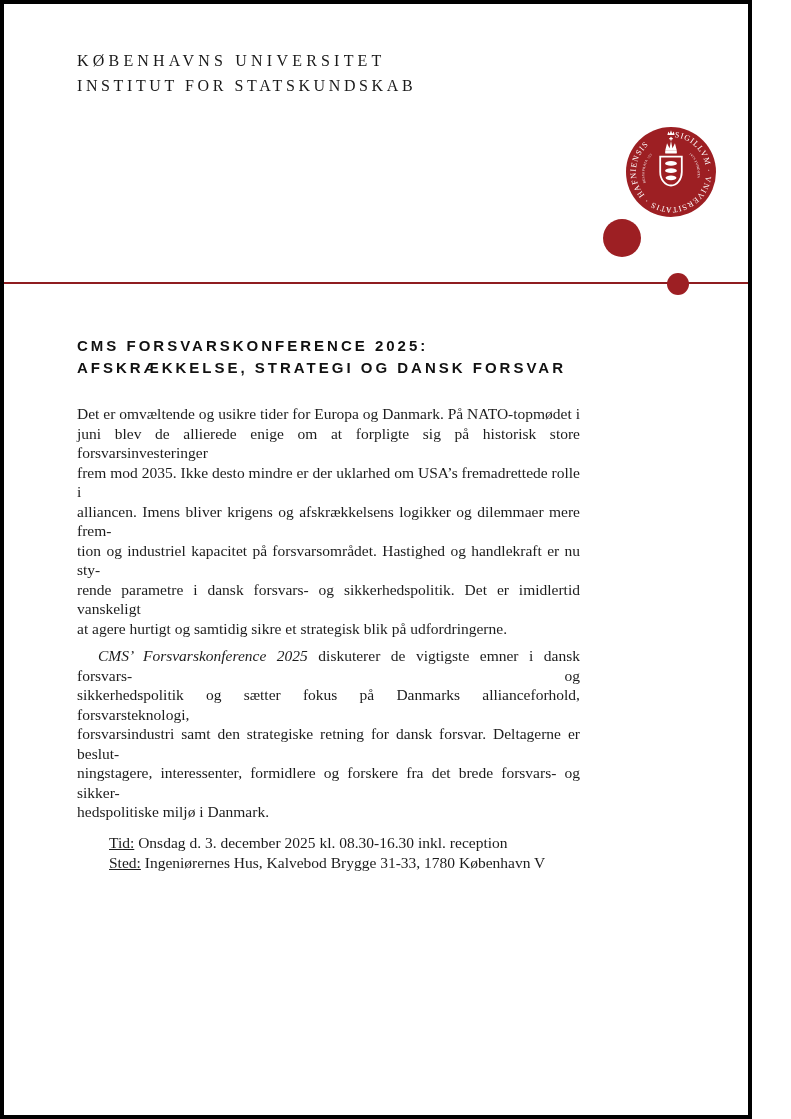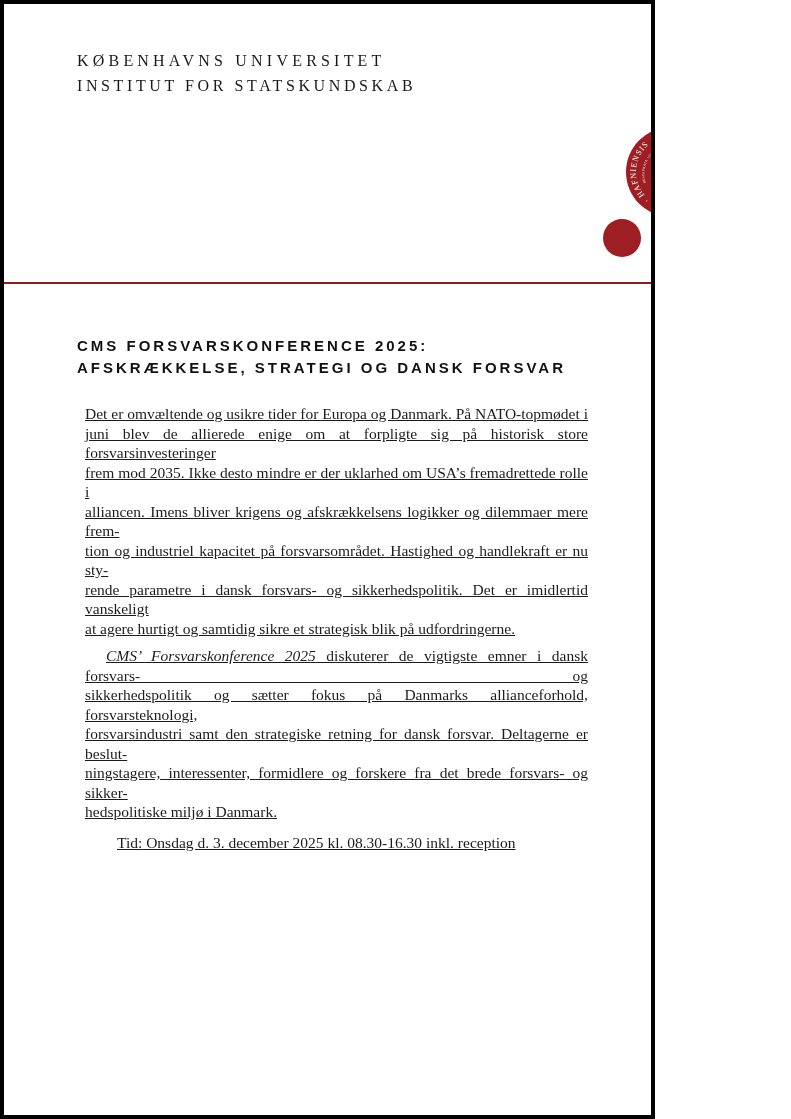--- a/index.html
+++ b/index.html
@@ -1,18 +1,18 @@
 <!DOCTYPE html>
 <html><head>
 <meta charset="utf-8">
 <style>
   html, body { margin: 0; padding: 0; background: #ffffff; }
   .page {
     position: relative;
-    width: 655px;
+    width: 752px;
     height: 1119px;
     box-sizing: border-box;
     border: 4px solid #000000;
     background: #ffffff;
     overflow: hidden;
     font-family: "Liberation Serif", serif;
     color: #1c1c1c;
   }
 
   
@@ -56,21 +56,21 @@
     position: absolute; left: 73px; top: 331px; width: 560px;
     font-family: "Liberation Sans", sans-serif;
     font-weight: 700;
     font-size: 15px;
     letter-spacing: 3px;
     line-height: 22px;
     color: #111111;
   }
 
   
-  .body-block { position: absolute; left: 81px; top: 400px; width: 503px; text-decoration: underline; }
+  .body-block { position: absolute; left: 73px; top: 400px; width: 503px; }
   .para { font-size: 15.5px; line-height: 19.5px; color: #1c1c1c; }
   .para + .para { margin-top: 8px; }
   .jline { text-align: justify; text-align-last: justify; }
   .jline.last { text-align: justify; text-align-last: left; }
   .italic { font-style: italic; margin-left: 21px; }
 
   .details { margin-top: 11px; font-size: 15.5px; line-height: 20px; }
   .detail-row { white-space: nowrap; margin-left: 32px; }
   .u { text-decoration: underline; }
 </style>
@@ -142,17 +142,18 @@
     <div class="para">
       <div class="jline"><span class="italic">CMS’ Forsvarskonference 2025</span><span> diskuterer de vigtigste emner i dansk forsvars- og</span></div>
       <div class="jline">sikkerhedspolitik og sætter fokus på Danmarks allianceforhold, forsvarsteknologi,</div>
       <div class="jline">forsvarsindustri samt den strategiske retning for dansk forsvar. Deltagerne er beslut-</div>
       <div class="jline">ningstagere, interessenter, formidlere og forskere fra det brede forsvars- og sikker-</div>
       <div class="jline last">hedspolitiske miljø i Danmark.</div>
     </div>
 
     <div class="details">
       <div class="detail-row"><span class="u">Tid:</span><span> Onsdag d. 3. december 2025 kl. 08.30-16.30 inkl. reception</span></div>
+      <div class="detail-row"><span class="u">Sted:</span><span> Ingeniørernes Hus, Kalvebod Brygge 31-33, 1780 København V</span></div>
     </div>
 
   </div>
 
 </div>
 
 </body></html>

